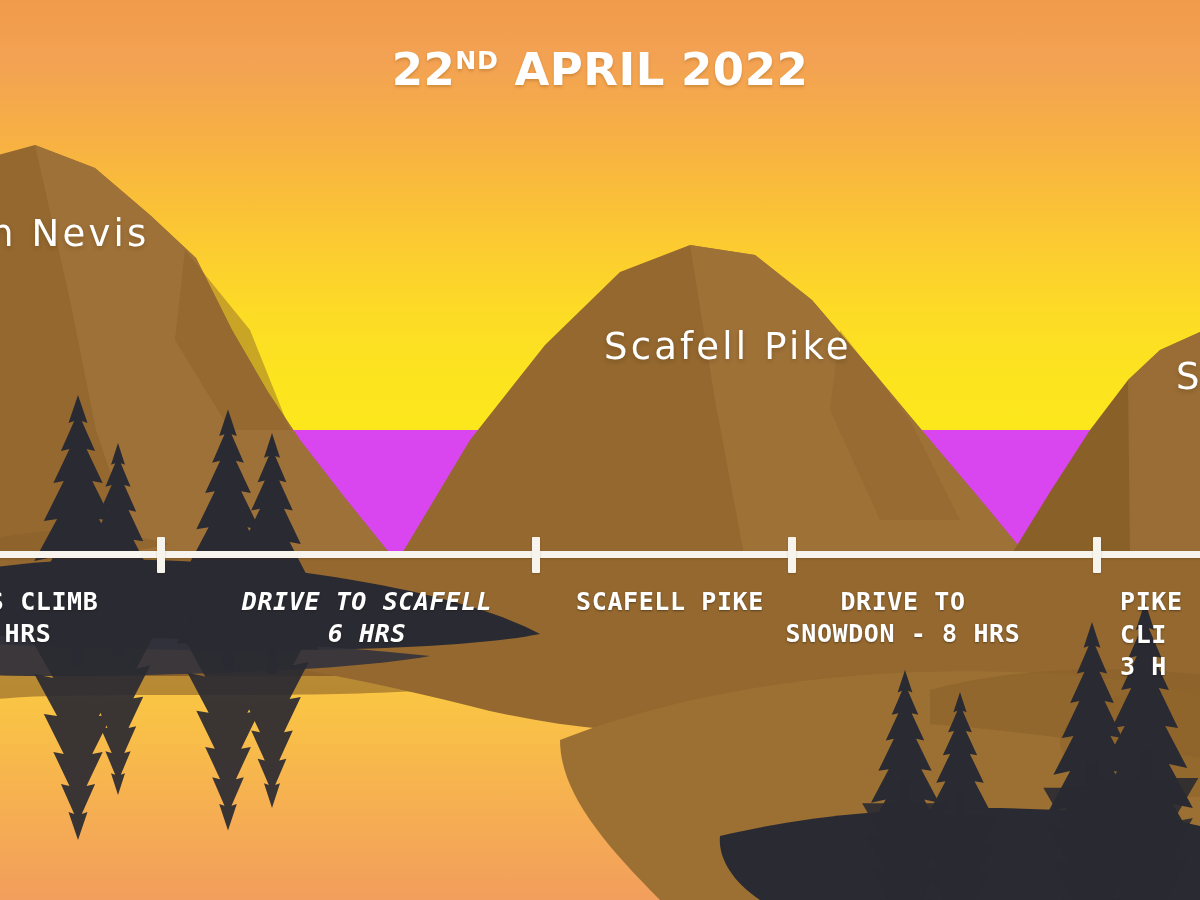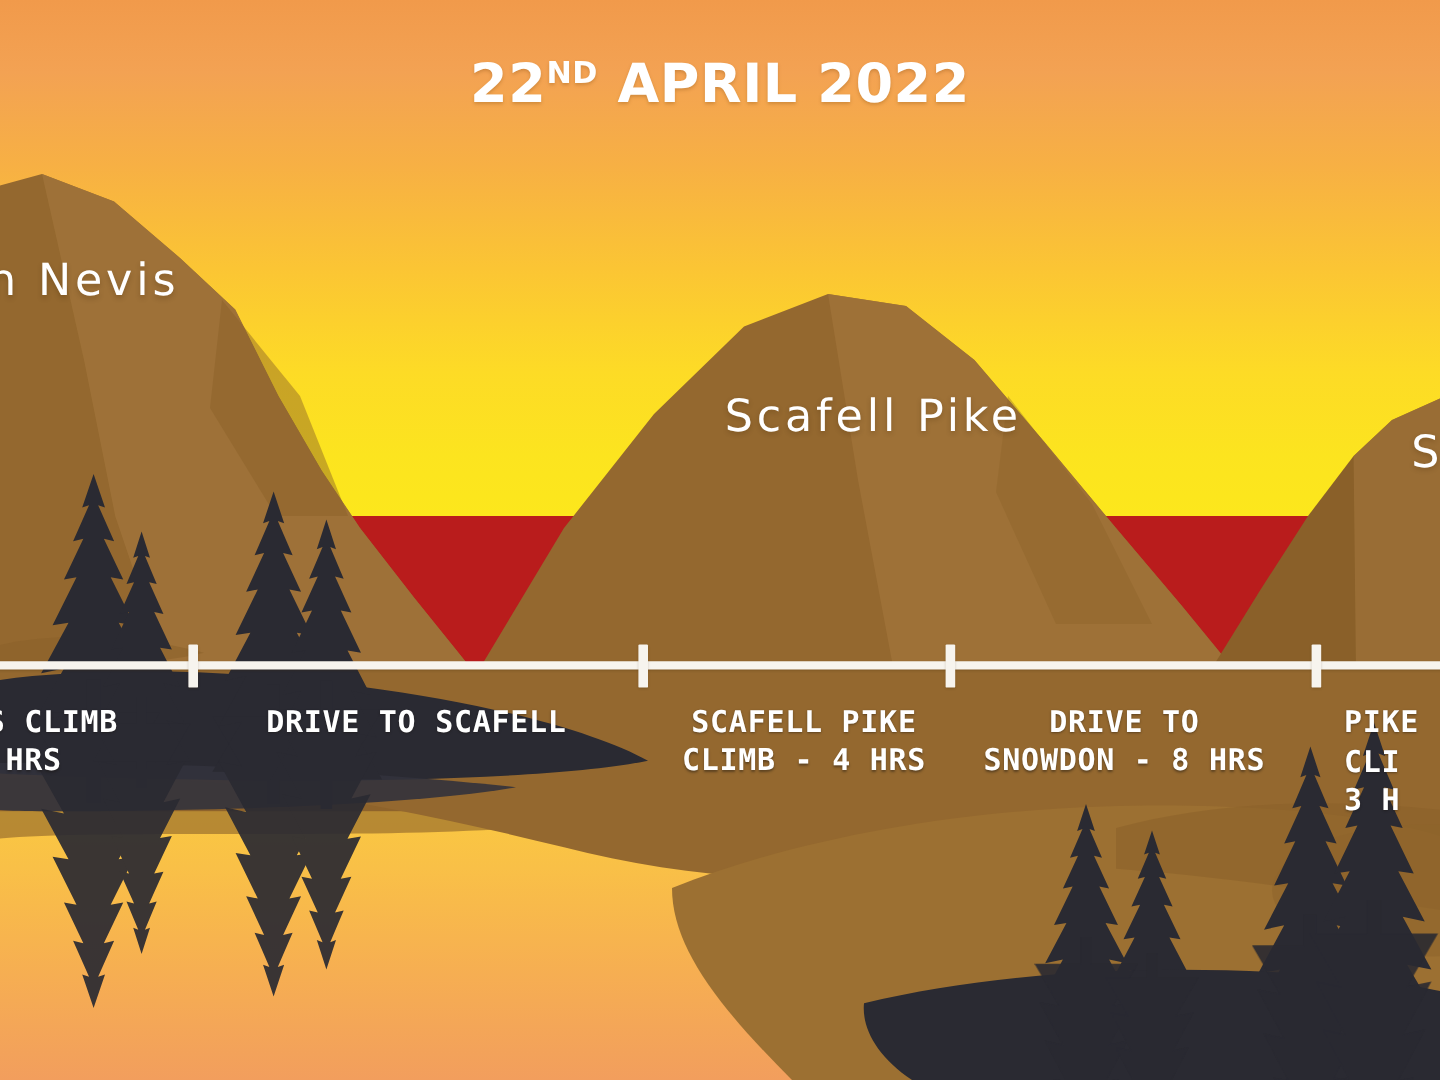--- a/index.html
+++ b/index.html
@@ -7,21 +7,21 @@
     margin: 0;
     padding: 0;
     background: #000;
   }
   .stage {
     position: relative;
     width: 1200px;
     height: 900px;
     overflow: hidden;
     font-family: "DejaVu Sans", sans-serif;
-    background: #b91c1c;
+    background: #d946ef;
     user-select: none;
   }
 
   
   .sky {
     position: absolute;
     inset: 0 0 470px 0;
     background: linear-gradient(to bottom,
         #F19A4B 0%,
         #F3A253 14%,
@@ -135,23 +135,23 @@
     letter-spacing: 0.6px;
     line-height: 1.28;
     text-align: center;
     white-space: nowrap;
     z-index: 45;
     text-shadow: 0 1px 2px rgba(25,20,15,0.45);
   }
   .seg-label .l2 { display: block; }
 
   #seg-0 { left: -96px;  width: 248px; text-align: center; }
-  #seg-1 { left: 216px;  width: 262px; }
+  #seg-1 { left: 236px;  width: 262px; font-style: italic; }
   #seg-2 { left: 565px;  width: 210px; }
-  #seg-3 { left: 808px;  width: 258px; }
+  #seg-3 { left: 774px;  width: 258px; }
   #seg-4 { left: 1120px; width: 200px; text-align: left; }
 
   
   #seg-4 { line-height: 1.3; }
 </style>
 </head>
 <body>
 
 <div class="stage">
 
@@ -282,25 +282,25 @@
     <div class="tick" style="left:1097px"></div>
   </div>
 
   <div class="seg-label" id="seg-0">
     <span>VIS CLIMB</span>
     <span class="l2">HRS</span>
   </div>
 
   <div class="seg-label" id="seg-1">
     <span>DRIVE TO SCAFELL</span>
+    <span class="l2">6 HRS</span>
   </div>
 
   <div class="seg-label" id="seg-2">
     <span>SCAFELL PIKE</span>
-    <span class="l2">CLIMB - 4 HRS</span>
   </div>
 
   <div class="seg-label" id="seg-3">
     <span>DRIVE TO</span>
     <span class="l2">SNOWDON - 8 HRS</span>
   </div>
 
   <div class="seg-label" id="seg-4">
     <span>PIKE</span>
     <span class="l2">CLI</span>

